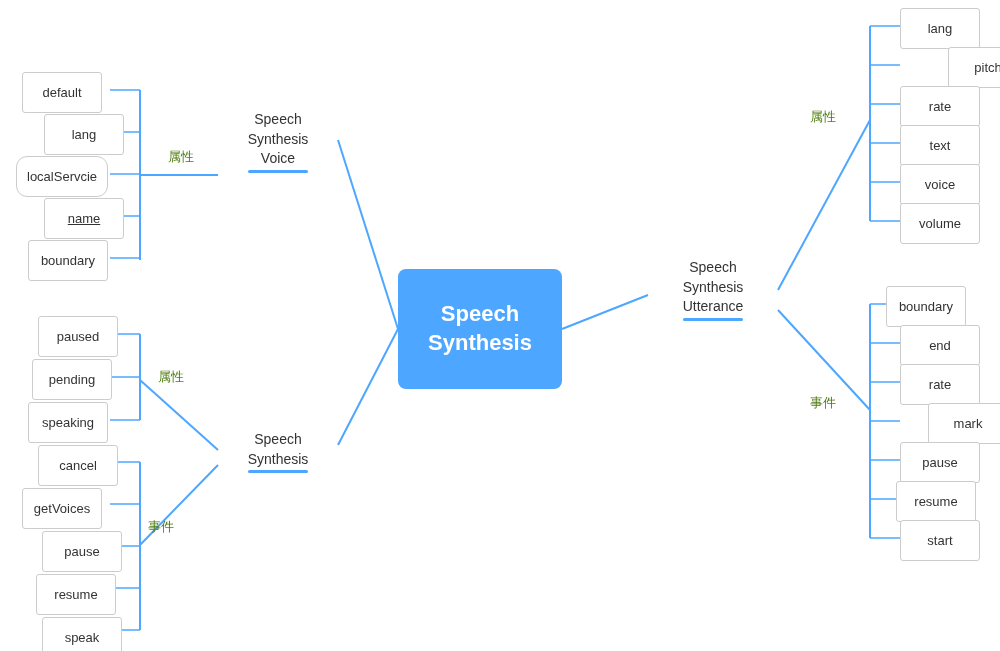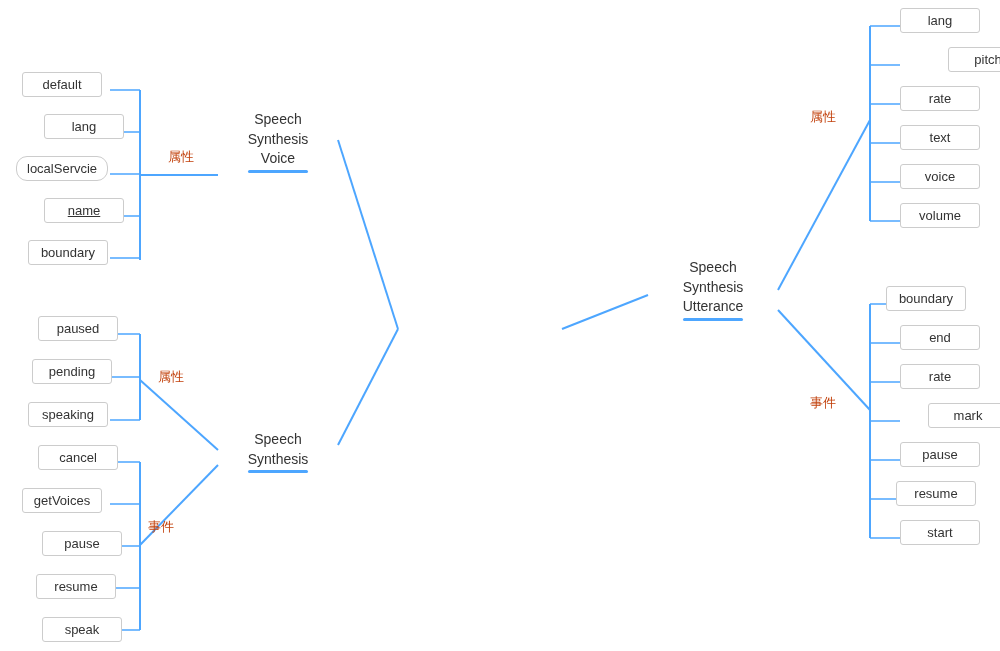--- a/index.html
+++ b/index.html
@@ -41,31 +41,31 @@
       line-height: 1.3;
     }
     .node-branch {
       color: #333;
       font-size: 14px;
       font-weight: 500;
       text-align: center;
       line-height: 1.4;
     }
     .node-label {
-      color: #c2410c;
+      color: #4d7c0f;
       font-size: 13px;
       font-weight: 400;
     }
     .node-leaf {
       color: #333;
       font-size: 13px;
       background: #fff;
       border: 1px solid #ccc;
       border-radius: 3px;
-      padding: 4px 10px;
+      padding: 12px 10px;
       text-align: center;
       min-width: 80px;
     }
     .underline-bar {
       position: absolute;
       bottom: -4px;
       left: 0;
       right: 0;
       height: 3px;
       background: #4da6ff;
@@ -121,20 +121,24 @@
     <line x1="870" y1="304" x2="870" y2="538" stroke="#4da6ff" stroke-width="2"></line>
     <line x1="870" y1="304" x2="900" y2="304" stroke="#4da6ff" stroke-width="1.5"></line>
     <line x1="870" y1="343" x2="900" y2="343" stroke="#4da6ff" stroke-width="1.5"></line>
     <line x1="870" y1="382" x2="900" y2="382" stroke="#4da6ff" stroke-width="1.5"></line>
     <line x1="870" y1="421" x2="900" y2="421" stroke="#4da6ff" stroke-width="1.5"></line>
     <line x1="870" y1="460" x2="900" y2="460" stroke="#4da6ff" stroke-width="1.5"></line>
     <line x1="870" y1="499" x2="900" y2="499" stroke="#4da6ff" stroke-width="1.5"></line>
     <line x1="870" y1="538" x2="900" y2="538" stroke="#4da6ff" stroke-width="1.5"></line>
   </svg>
 
+  <div class="node node-center" style="left:398px; top:269px;">
+    <span>Speech
+Synthesis</span>
+  </div>
 
   <div class="node node-branch" style="left:218px; top:110px; width:120px; position:absolute;">
     <span style="position:relative;">
       Speech<br>Synthesis<br>Voice
       <span class="underline-bar"></span>
     </span>
   </div>
   <div class="node node-label" style="left:168px; top:148px;">属性</div>
 
   <div class="node node-leaf" style="left:22px; top:72px;">default</div>

